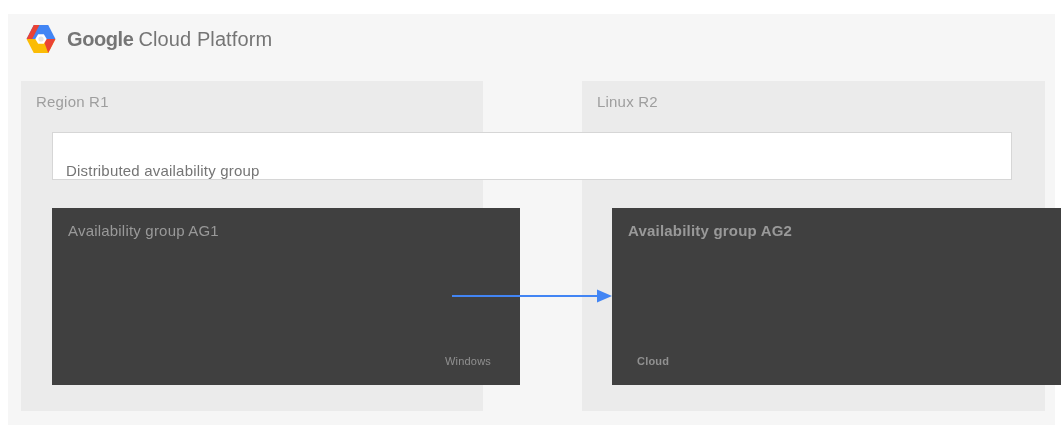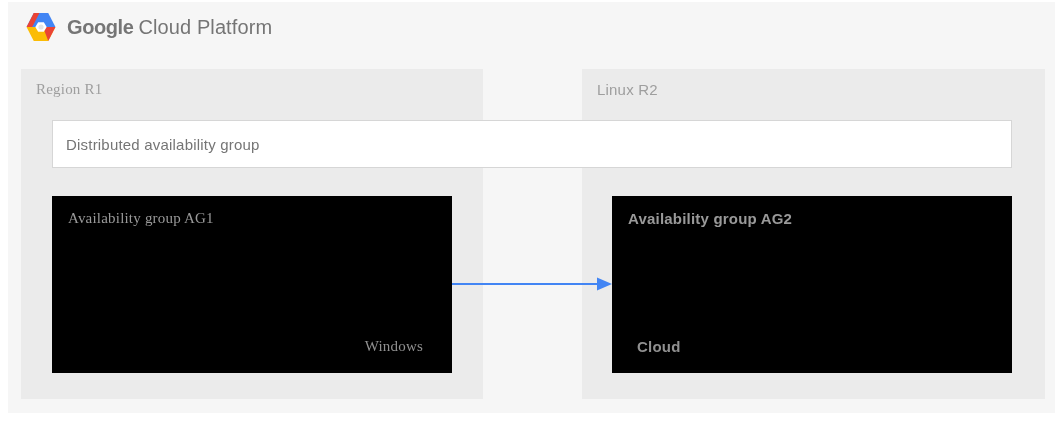--- a/index.html
+++ b/index.html
@@ -11,21 +11,21 @@
     position: relative;
     width: 1061px;
     height: 426px;
     background: #ffffff;
     font-family: "Liberation Sans", sans-serif;
     overflow: hidden;
   }
   .panel {
     position: absolute;
     left: 8px;
-    top: 2px;
+    top: 14px;
     width: 1047px;
     height: 411px;
     background: #f6f6f6;
   }
   
   .header {
     position: absolute;
     left: 18px;
     top: 8px;
     height: 34px;
@@ -52,68 +52,68 @@
     margin-left: 5px;
     letter-spacing: 0.1px;
   }
   
   .region {
     position: absolute;
     top: 67px;
     height: 330px;
     background: #ebebeb;
   }
-  .region-r1 { left: 13px;  width: 462px; font-family: Liberation Serif, serif; }
+  .region-r1 { left: 13px;  width: 462px; }
   .region-r2 { left: 574px; width: 463px; }
   .region-label {
     position: absolute;
     left: 15px;
     top: 12px;
     font-size: 15px;
     color: #9e9e9e;
     letter-spacing: 0.2px;
   }
   
   .ag {
     position: absolute;
     top: 127px;
-    width: 400px;
+    width: 468px;
     height: 177px;
-    background: #000000;
+    background: #404040;
   }
   .ag-r1 { left: 31px; }
   .ag-r2 { left: 30px; font-weight: bold; }
   .ag-label {
     position: absolute;
     left: 16px;
     top: 14px;
     font-size: 15px;
     color: #999999;
     letter-spacing: 0.2px;
   }
   .os-label {
     position: absolute;
     bottom: 18px;
-    font-size: 15px;
+    font-size: 11px;
     color: #909090;
     letter-spacing: 0.2px;
   }
   .os-right { right: 29px; }
   .os-left  { left: 25px; }
   
   .dag {
     position: absolute;
     left: 44px;
     top: 118px;
     width: 958px;
     height: 46px;
     background: #ffffff;
     border: 1px solid #d6d6d6;
     display: flex;
-    align-items: center;
+    align-items: flex-end;
     z-index: 3;
   }
   .dag-label {
     margin-left: 13px;
     font-size: 15px;
     color: #757575;
     letter-spacing: 0.2px;
   }
   
   .arrow-svg {

